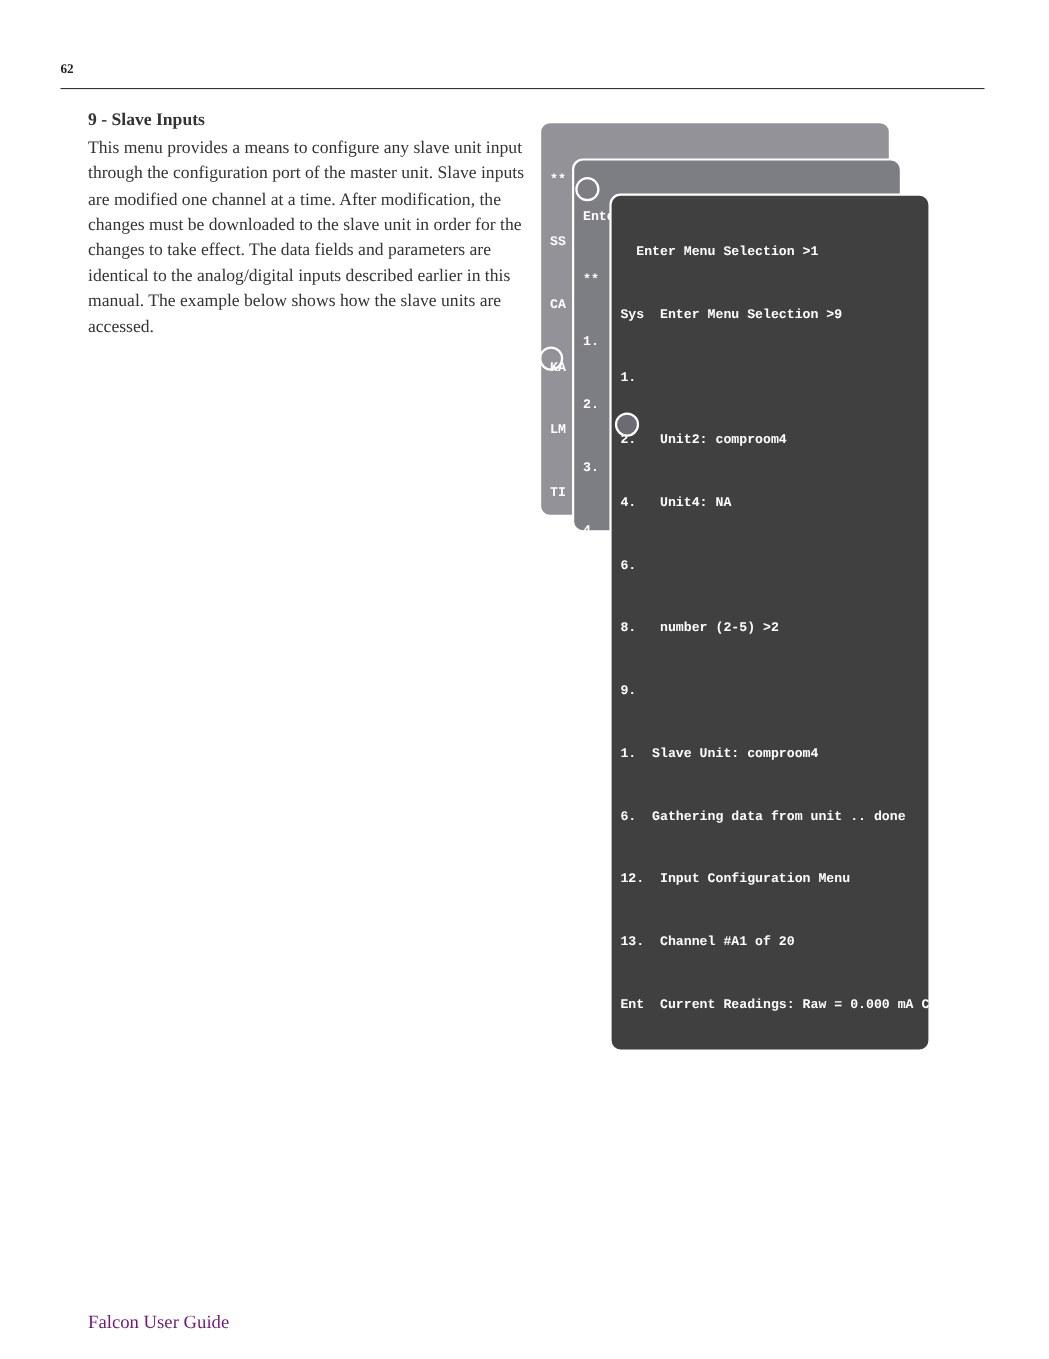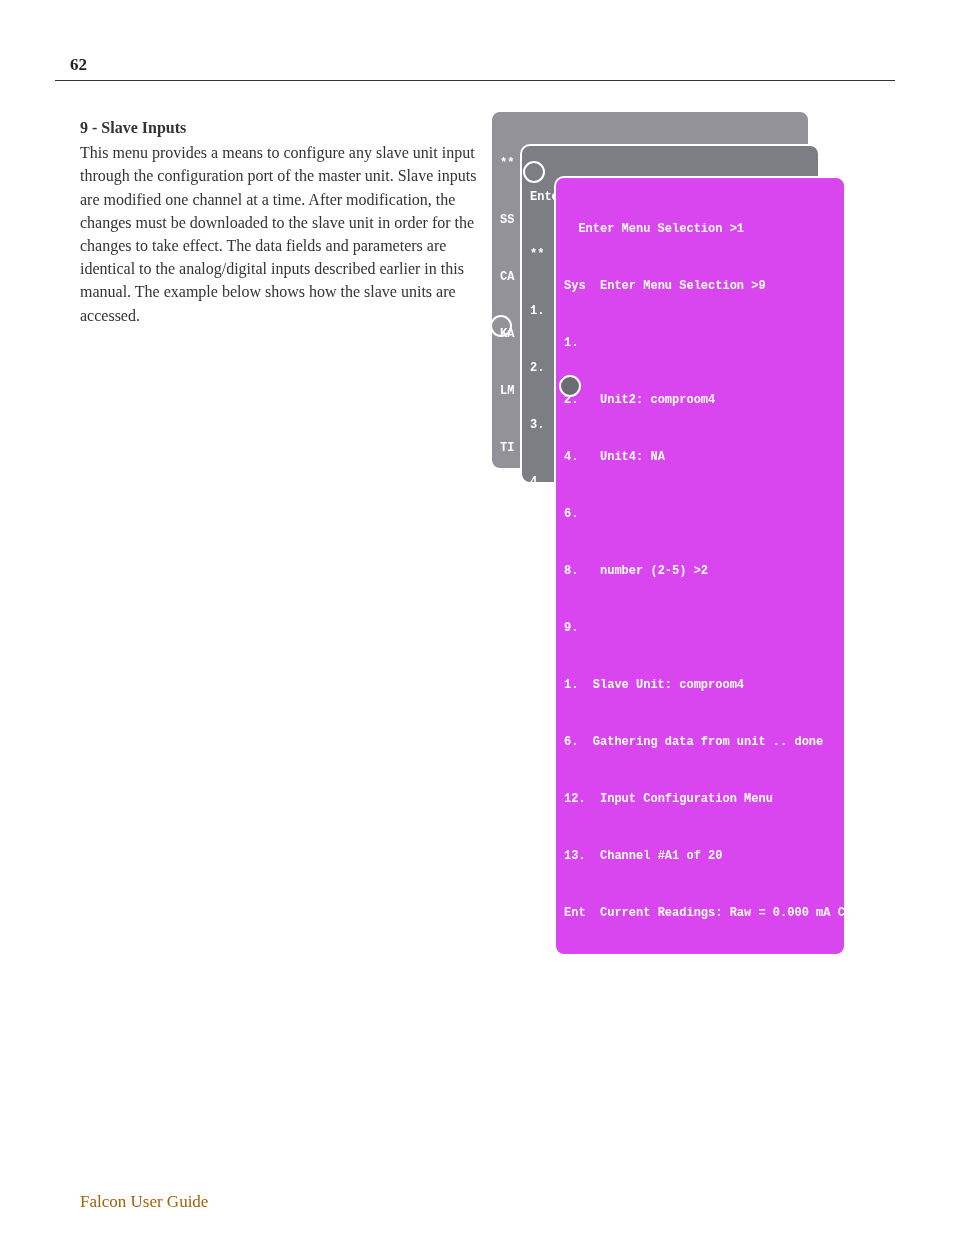--- a/index.html
+++ b/index.html
@@ -9,56 +9,55 @@
     background: #fff;
     font-family: Georgia, "Times New Roman", serif;
     color: #222;
     position: relative;
   }
   .page-number {
     position: absolute;
     top: 55px;
     left: 55px;
     font-weight: bold;
-    font-size: 17px;
+    font-size: 12px;
     font-family: Georgia, serif;
-    margin-left: 15px;
   }
   .hr-top {
     position: absolute;
     top: 80px;
     left: 55px;
     width: 840px;
     height: 1px;
     background: #333;
   }
   .main-content {
     position: absolute;
-    top: 116px;
+    top: 98px;
     left: 80px;
     width: 410px;
     font-size: 16px;
     line-height: 1.45;
     color: #333;
   }
   .section-heading {
     font-weight: bold;
     font-size: 16px;
     margin-bottom: 2px;
     font-family: Georgia, serif;
   }
   .body-text {
     font-family: Liberation Serif, serif;
   }
   .footer-text {
     position: absolute;
     top: 1192px;
     left: 80px;
     font-size: 17px;
-    color: #a16207;
+    color: #701a75;
     font-family: Georgia, serif;
   }
   
   .term {
     position: absolute;
     font-family: "Courier New", monospace;
     font-size: 12px;
     font-weight: bold;
     color: #fff;
     white-space: pre;
@@ -70,21 +69,21 @@
   .term1 {
     top: 110px; left: 490px; width: 320px; height: 360px;
     background: #8d8d93; opacity: 0.95;
   }
   .term2 {
     top: 144px; left: 520px; width: 300px; height: 340px;
     background: #7d7d84;
   }
   .term3 {
     top: 176px; left: 554px; width: 292px; height: 780px;
-    background: #d946ef;
+    background: #404040;
   }
   .term-line { display: block; }
   .circle {
     position: absolute;
     width: 22px;
     height: 22px;
     border: 2px solid #fff;
     border-radius: 50%;
     background: transparent;
   }

